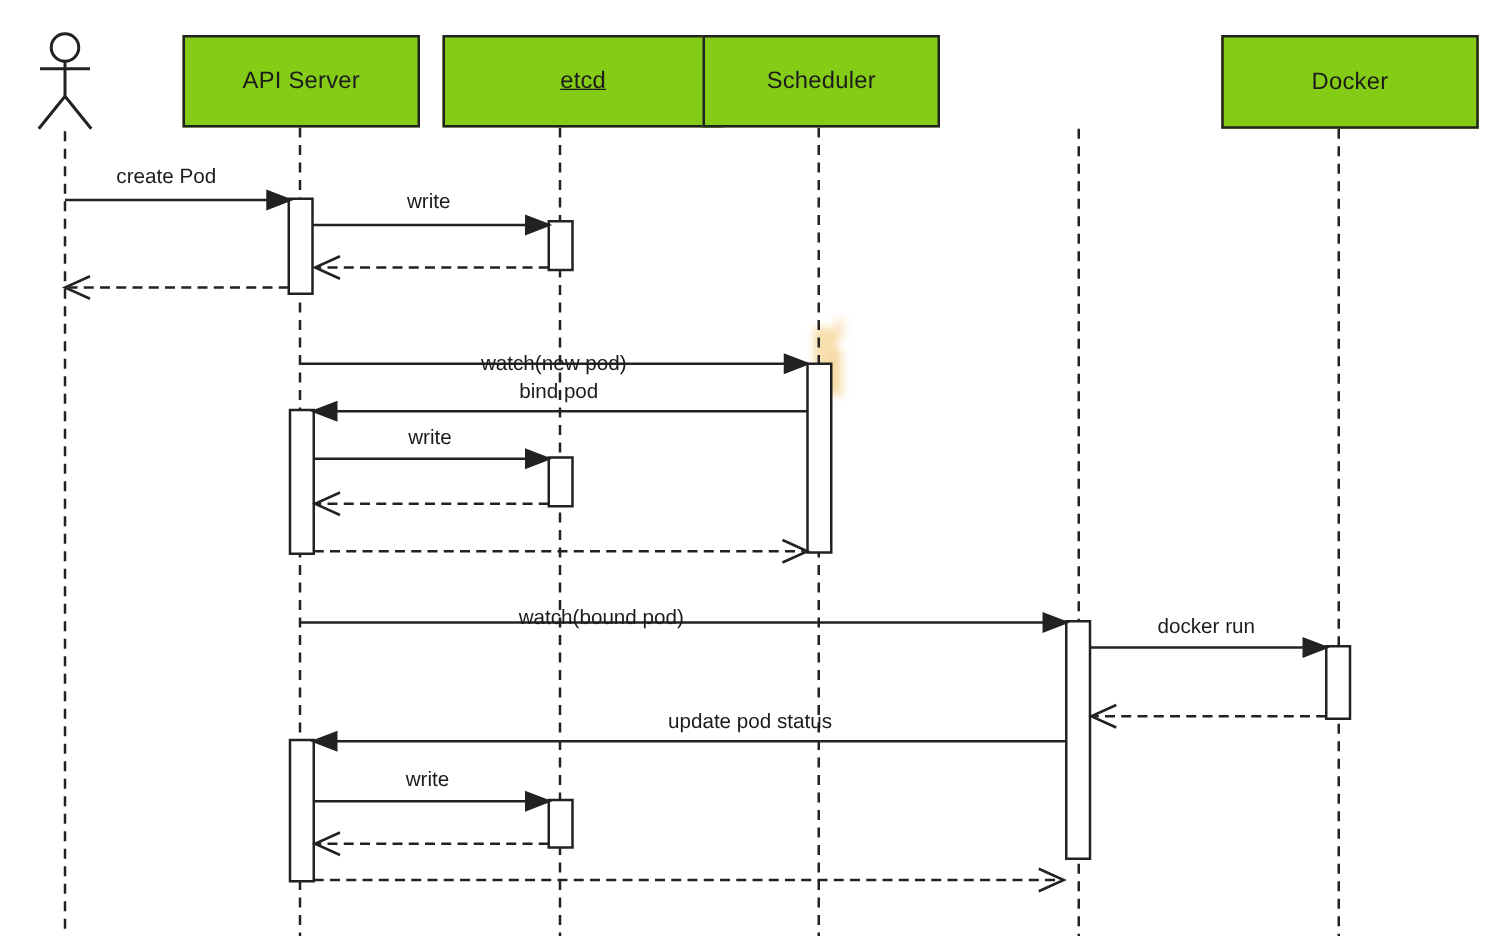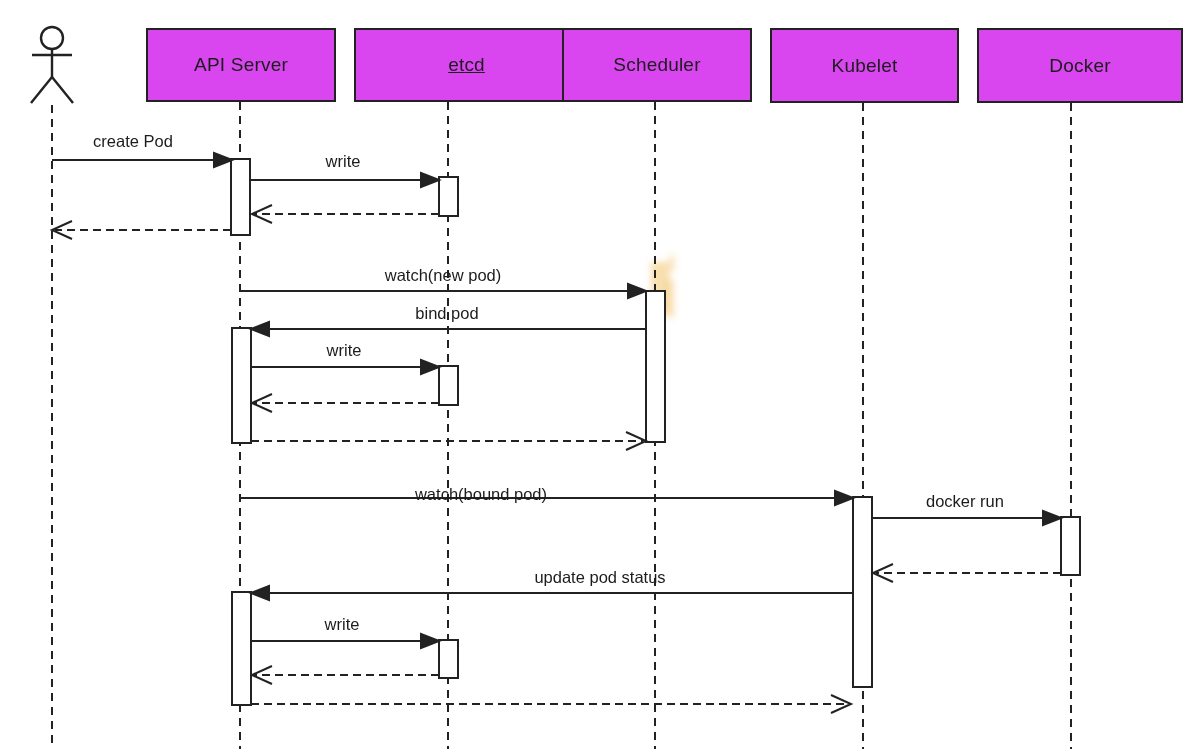--- a/index.html
+++ b/index.html
@@ -9,21 +9,21 @@
     height: 749px;
     background: #ffffff;
     overflow: hidden;
     font-family: "Liberation Sans", "DejaVu Sans", sans-serif;
   }
   .stage svg { position: absolute; left: 0; top: 0; }
   .pbox {
     position: absolute;
     box-sizing: border-box;
     border: 2px solid #222222;
-    background: #d946ef;
+    background: #84cc16;
     display: flex;
     align-items: center;
     justify-content: center;
     font-size: 19px;
     color: #1c1c1c;
     letter-spacing: 0.2px;
   }
   .msg-label {
     position: absolute;
     transform: translateX(-50%);
@@ -162,30 +162,27 @@
 
   <div class="pbox" style="left:146px; top:28px; width:190px; height:74px;">
     <span>API Server</span>
   </div>
   <div class="pbox" style="left:354px; top:28px; width:225px; height:74px;text-decoration:underline;">
     <span>etcd</span>
   </div>
   <div class="pbox" style="left:562px; top:28px; width:190px; height:74px;">
     <span>Scheduler</span>
   </div>
-  <div class="pbox" style="left:770px; top:28px; width:189px; height:75px;">
-    <span>Kubelet</span>
-  </div>
   <div class="pbox" style="left:977px; top:28px; width:206px; height:75px;">
     <span>Docker</span>
   </div>
 
   <div class="msg-label" style="left:133px; top:131px;">create Pod</div>
   <div class="msg-label" style="left:343px; top:151px;">write</div>
-  <div class="msg-label" style="left:443px; top:265px;">watch(new pod)</div>
+  <div class="msg-label" style="left:443px; top:281px;">watch(new pod)</div>
   <div class="msg-label" style="left:447px; top:303px;">bind pod</div>
   <div class="msg-label" style="left:344px; top:340px;">write</div>
   <div class="msg-label" style="left:481px; top:484px;">watch(bound pod)</div>
   <div class="msg-label" style="left:965px; top:491px;">docker run</div>
   <div class="msg-label" style="left:557px; top:567px;margin-left:43px;">update pod status</div>
   <div class="msg-label" style="left:342px; top:614px;">write</div>
 
 
 </div>
 

